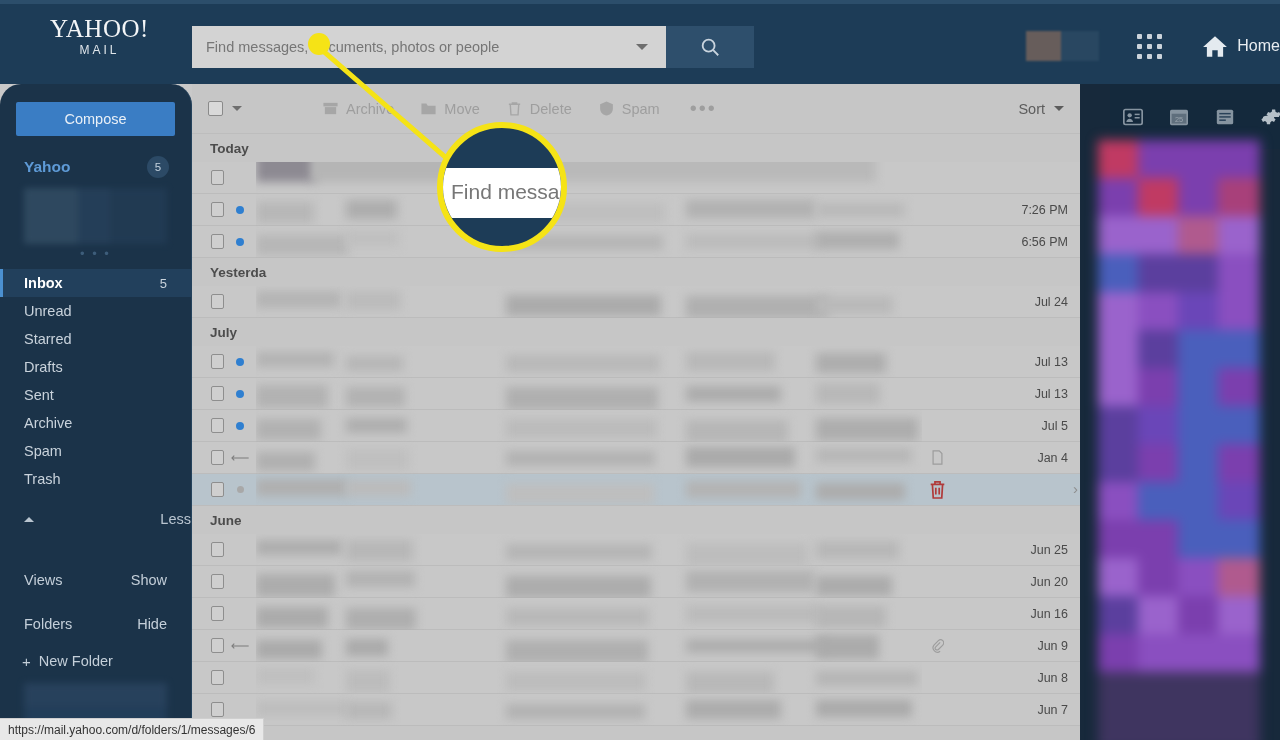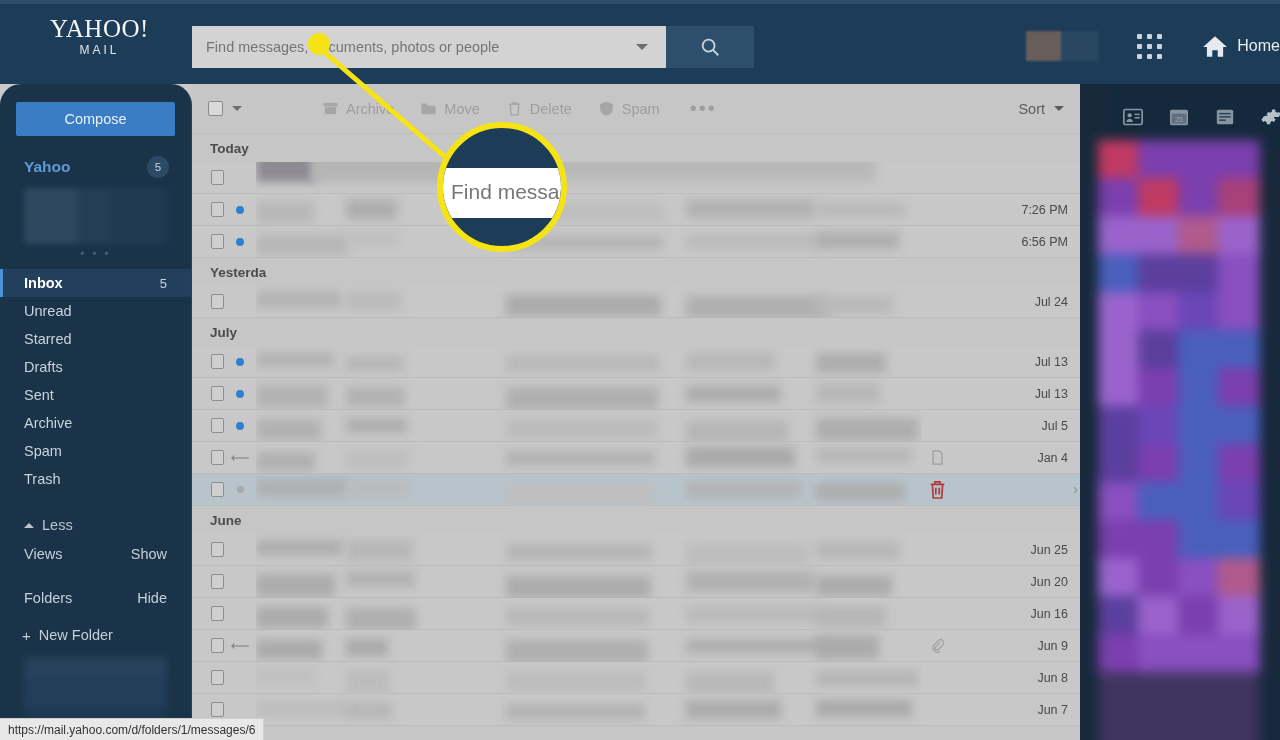--- a/index.html
+++ b/index.html
@@ -316,26 +316,26 @@
           <span>Archive</span>
         </div>
         <div class="folder">
           <span>Spam</span>
         </div>
         <div class="folder">
           <span>Trash</span>
         </div>
       </div>
 
-    <div class="folder less" style="margin-top:18px;">
+    <div class="folder less" style="margin-top:12px;justify-content:space-between;">
       <span class="chev-up"></span>
       <span>Less</span>
     </div>
 
-    <div class="kv" style="margin-top:0;">
+    <div class="kv" style="margin-top:32px;">
       <span>Views</span>
       <span class="act">Show</span>
     </div>
 
     <div class="kv" style="margin-top:14px;">
       <span>Folders</span>
       <span class="act">Hide</span>
     </div>
 
     <div class="newfolder" style="margin-top:8px;">

